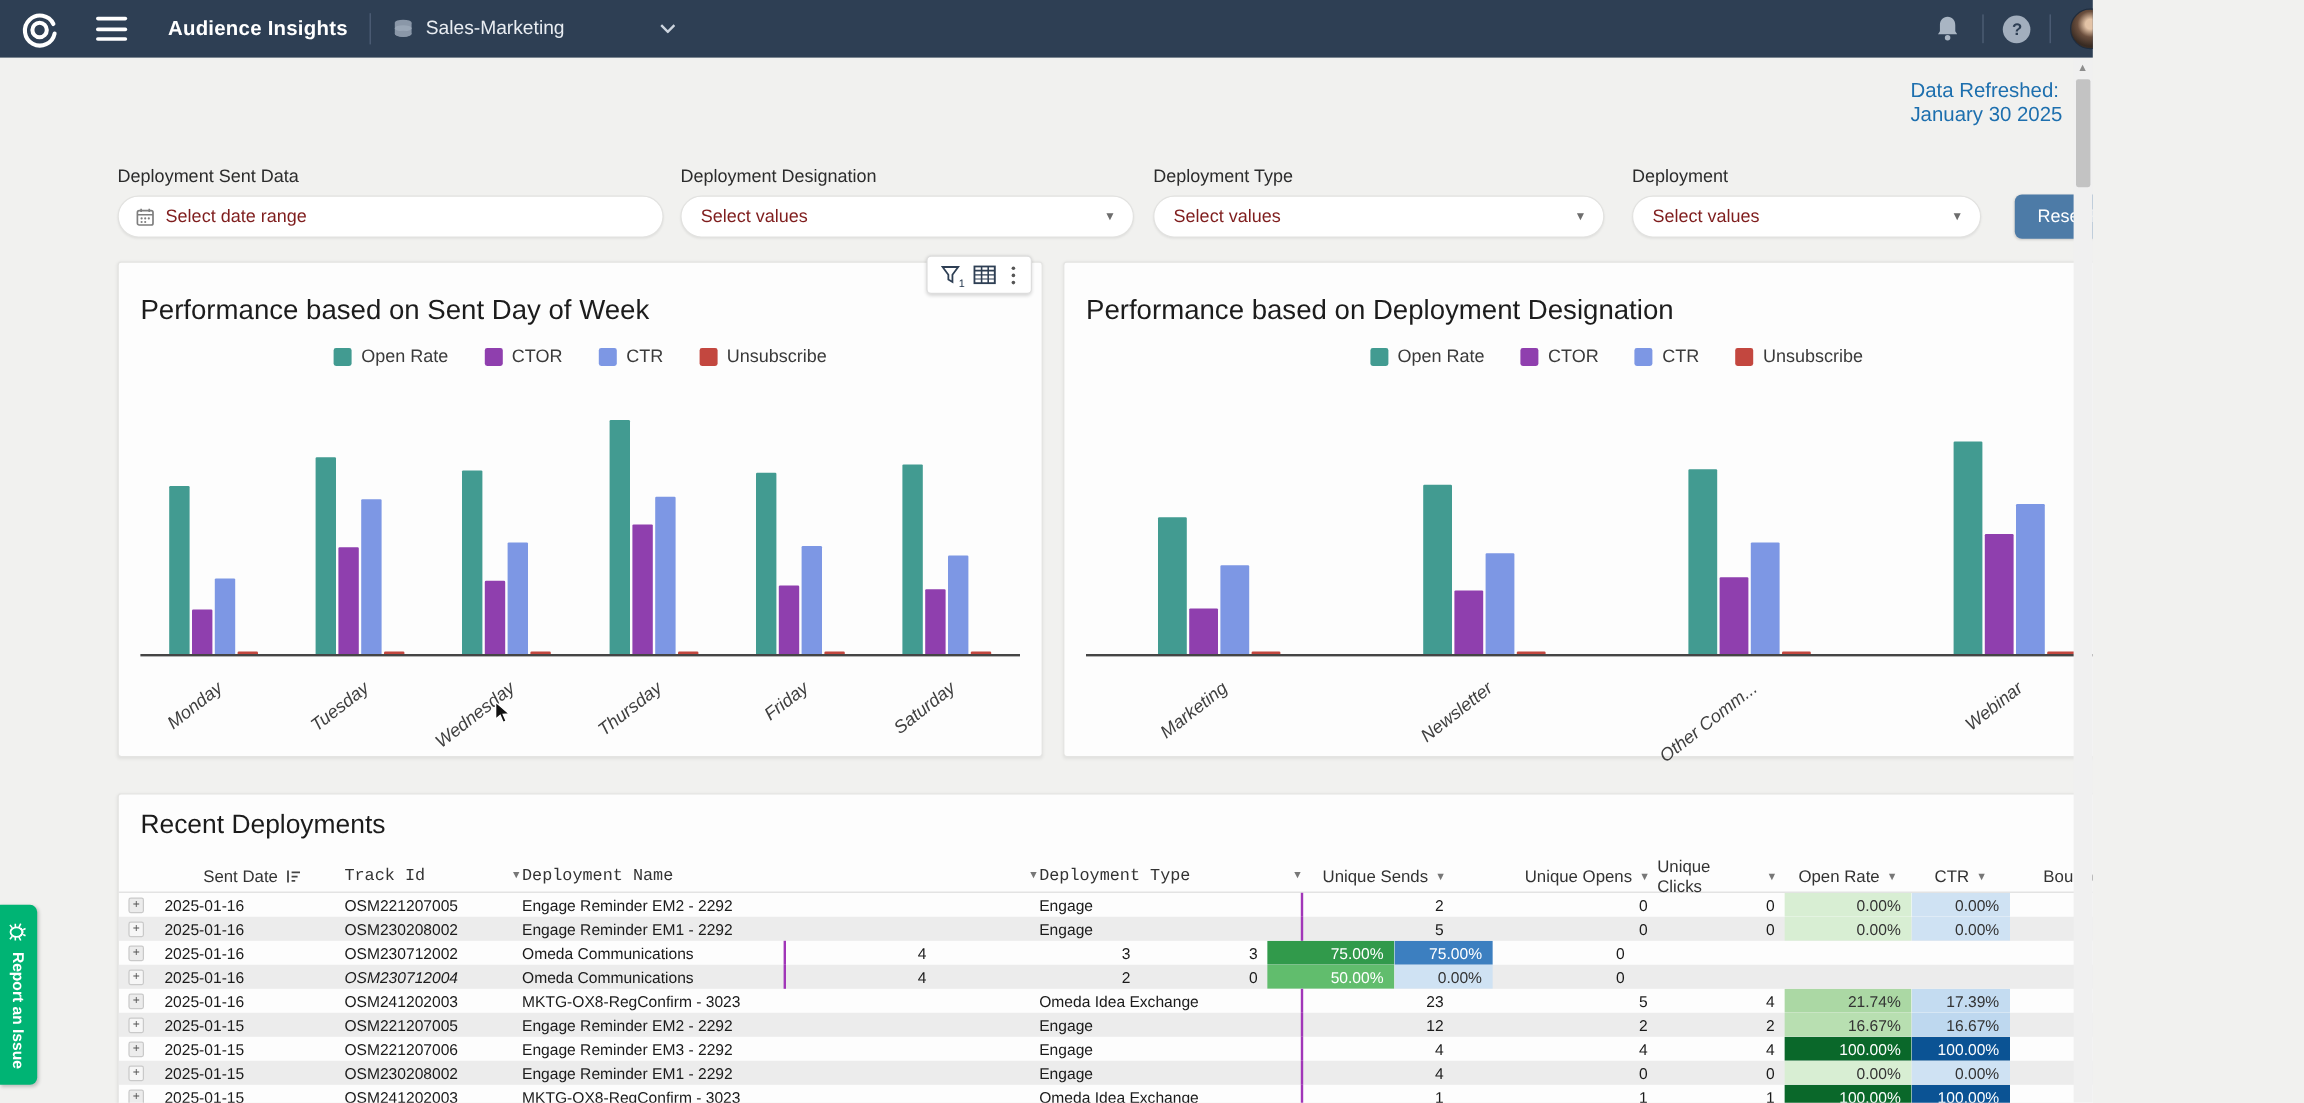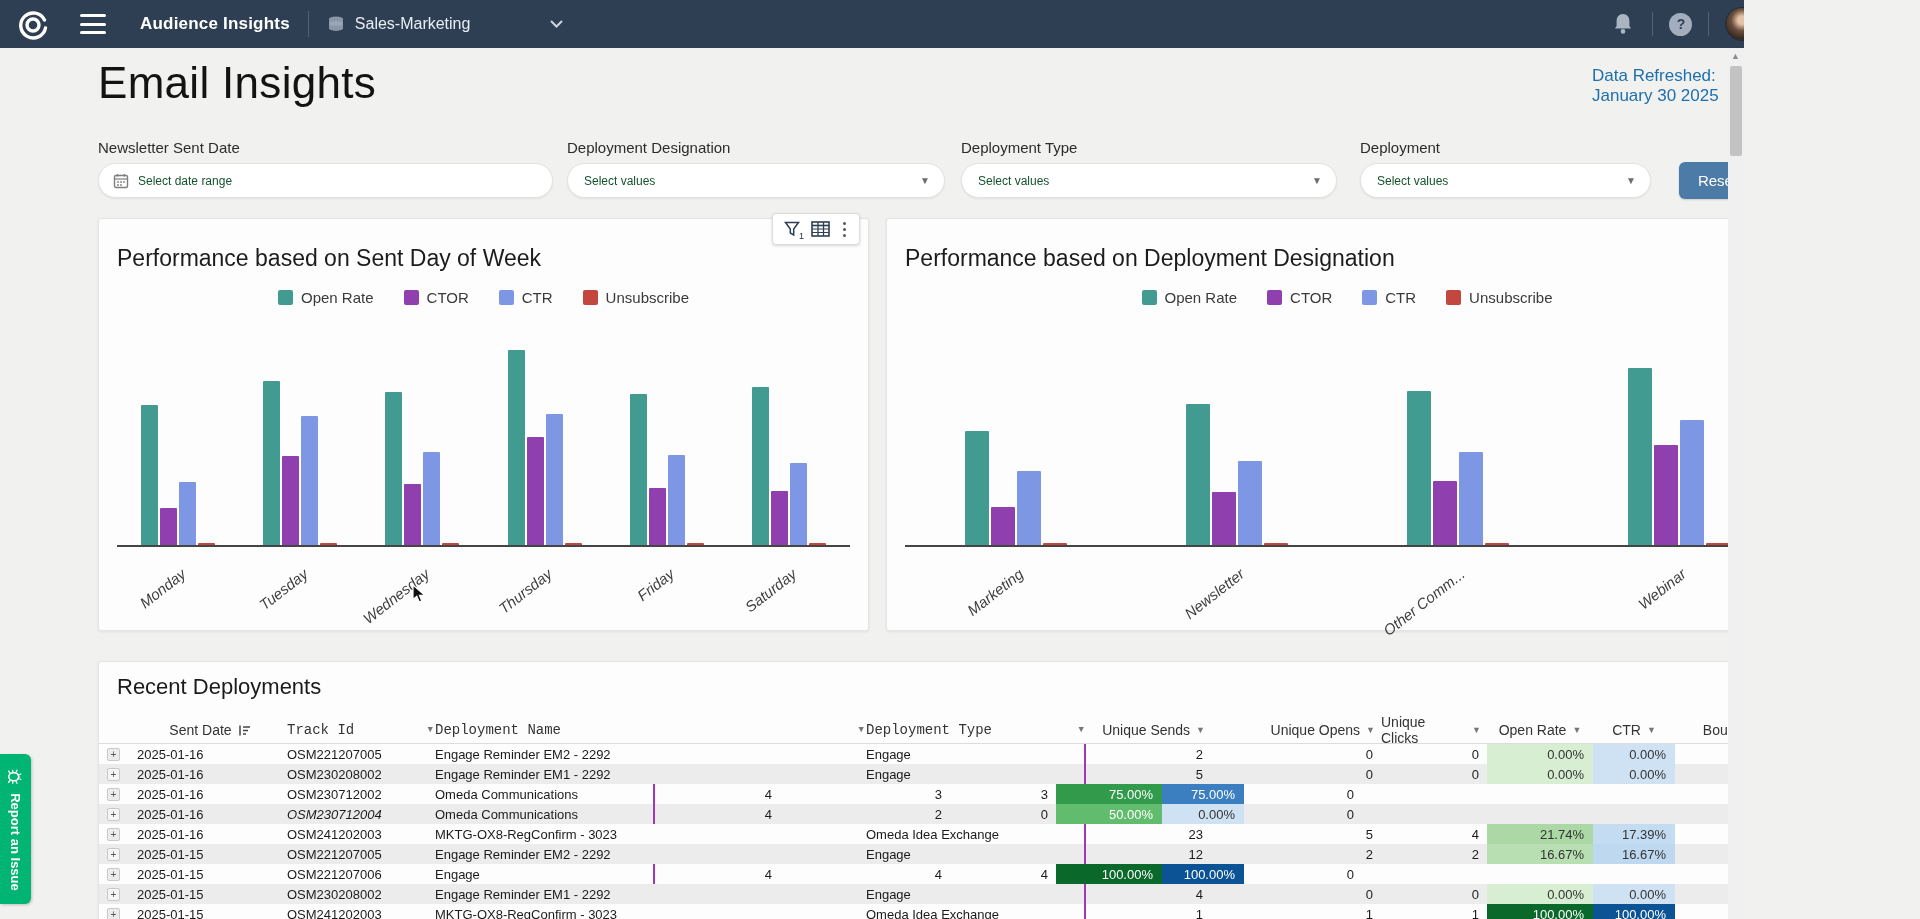--- a/index.html
+++ b/index.html
@@ -31,21 +31,21 @@
 
   
   .page-title { position:absolute; left:98px; top:58px; font-size:44px; font-weight:500; color:#131313; letter-spacing:.3px; }
   .refreshed { position:absolute; left:1592px; top:66px; font-size:17px; color:#1d6fae; font-weight:500; }
 
   
   .filter-label { position:absolute; top:139px; font-size:15px; color:#2c2c2c; }
   .filter-field { position:absolute; top:163px; height:35px; background:#fff; border:1px solid #e2e2e0;
                   border-radius:18px; box-shadow:0 1px 2px rgba(0,0,0,.07);
                   display:flex; align-items:center; padding:0 14px; cursor:pointer; }
-  .filter-field .ph { font-size:12px; color:#14532d; margin-left:9px;text-align:right; }
+  .filter-field .ph { font-size:15px; color:#7f1d1d; margin-left:9px;text-align:right; }
   .filter-field .ph.noicon { margin-left:2px; }
   .filter-field .dd-arrow { margin-left:auto; font-size:10px; color:#6d6d6d; }
   .reset-btn { position:absolute; left:1679px; top:162px; width:122px; height:37px; background:#4d7ba7; color:#fff;
                border:none; border-radius:6px; font-size:15px; font-family:inherit; font-weight:500; cursor:pointer;
                box-shadow:0 1px 2px rgba(0,0,0,.15); }
 
   
   .card { position:absolute; background:#fdfdfd; border:1px solid #e4e4e2; border-radius:3px;
           box-shadow:0 1px 3px rgba(0,0,0,.07); }
   #chart-card-0 { left:98px; top:218px; width:771px; height:413px; }
@@ -155,24 +155,23 @@
       <div class="nav-user">
         <div class="avatar"></div>
         <span class="nav-user-name">Alyssa Sands</span>
         <svg width="13" height="8" viewBox="0 0 13 8">
           <polyline points="1,1 6.5,6.5 12,1" fill="none" stroke="#cdd5df" stroke-width="2"></polyline>
         </svg>
       </div>
     </div>
   </div>
 
-  <div class="page-title">Email Insights</div>
   <div class="refreshed">Data Refreshed: January 30 2025</div>
 
-  <div class="filter-label" style="left:98px">Newsletter Sent Date</div>
+  <div class="filter-label" style="left:98px">Deployment Sent Data</div>
   <div class="filter-label" style="left:567px">Deployment Designation</div>
   <div class="filter-label" style="left:961px">Deployment Type</div>
   <div class="filter-label" style="left:1360px">Deployment</div>
 
   <div class="filter-field" style="left:98px;width:455px">
     <svg width="16" height="16" viewBox="0 0 16 16">
       <rect x="1.5" y="2.5" width="13" height="12" rx="1.5" fill="none" stroke="#7e7e7e" stroke-width="1.4"></rect>
       <line x1="1.5" y1="6" x2="14.5" y2="6" stroke="#7e7e7e" stroke-width="1.2"></line>
       <line x1="4.6" y1="1" x2="4.6" y2="3.6" stroke="#7e7e7e" stroke-width="1.4"></line>
       <line x1="11.4" y1="1" x2="11.4" y2="3.6" stroke="#7e7e7e" stroke-width="1.4"></line>
@@ -526,20 +525,21 @@
               <div class="cell-fill" style="background: rgb(190, 216, 239); color: rgb(51, 51, 51);">16.67%</div>
             </div>
             <div class="td right" style="width: 118px;">0</div>
           </div>
           <div class="tr">
             <div class="td left" style="width: 36px;">
               <div class="plus-btn">+</div>
             </div>
             <div class="td left" style="width: 150px;">2025-01-15</div>
             <div class="td left" style="width: 148px;">OSM221207006</div>
+            <div class="td left" style="width: 431px;">Engage Reminder EM3 - 2292</div>
             <div class="td left" style="width: 220px;">Engage</div>
             <div class="td right purple-line" style="width: 127px;">4</div>
             <div class="td right" style="width: 170px;">4</div>
             <div class="td right" style="width: 106px;">4</div>
             <div class="td left" style="width: 106px; padding: 0px;">
               <div class="cell-fill" style="background: rgb(10, 104, 42); color: rgb(255, 255, 255);">100.00%</div>
             </div>
             <div class="td left" style="width: 82px; padding: 0px;">
               <div class="cell-fill" style="background: rgb(11, 83, 148); color: rgb(255, 255, 255);">100.00%</div>
             </div>

